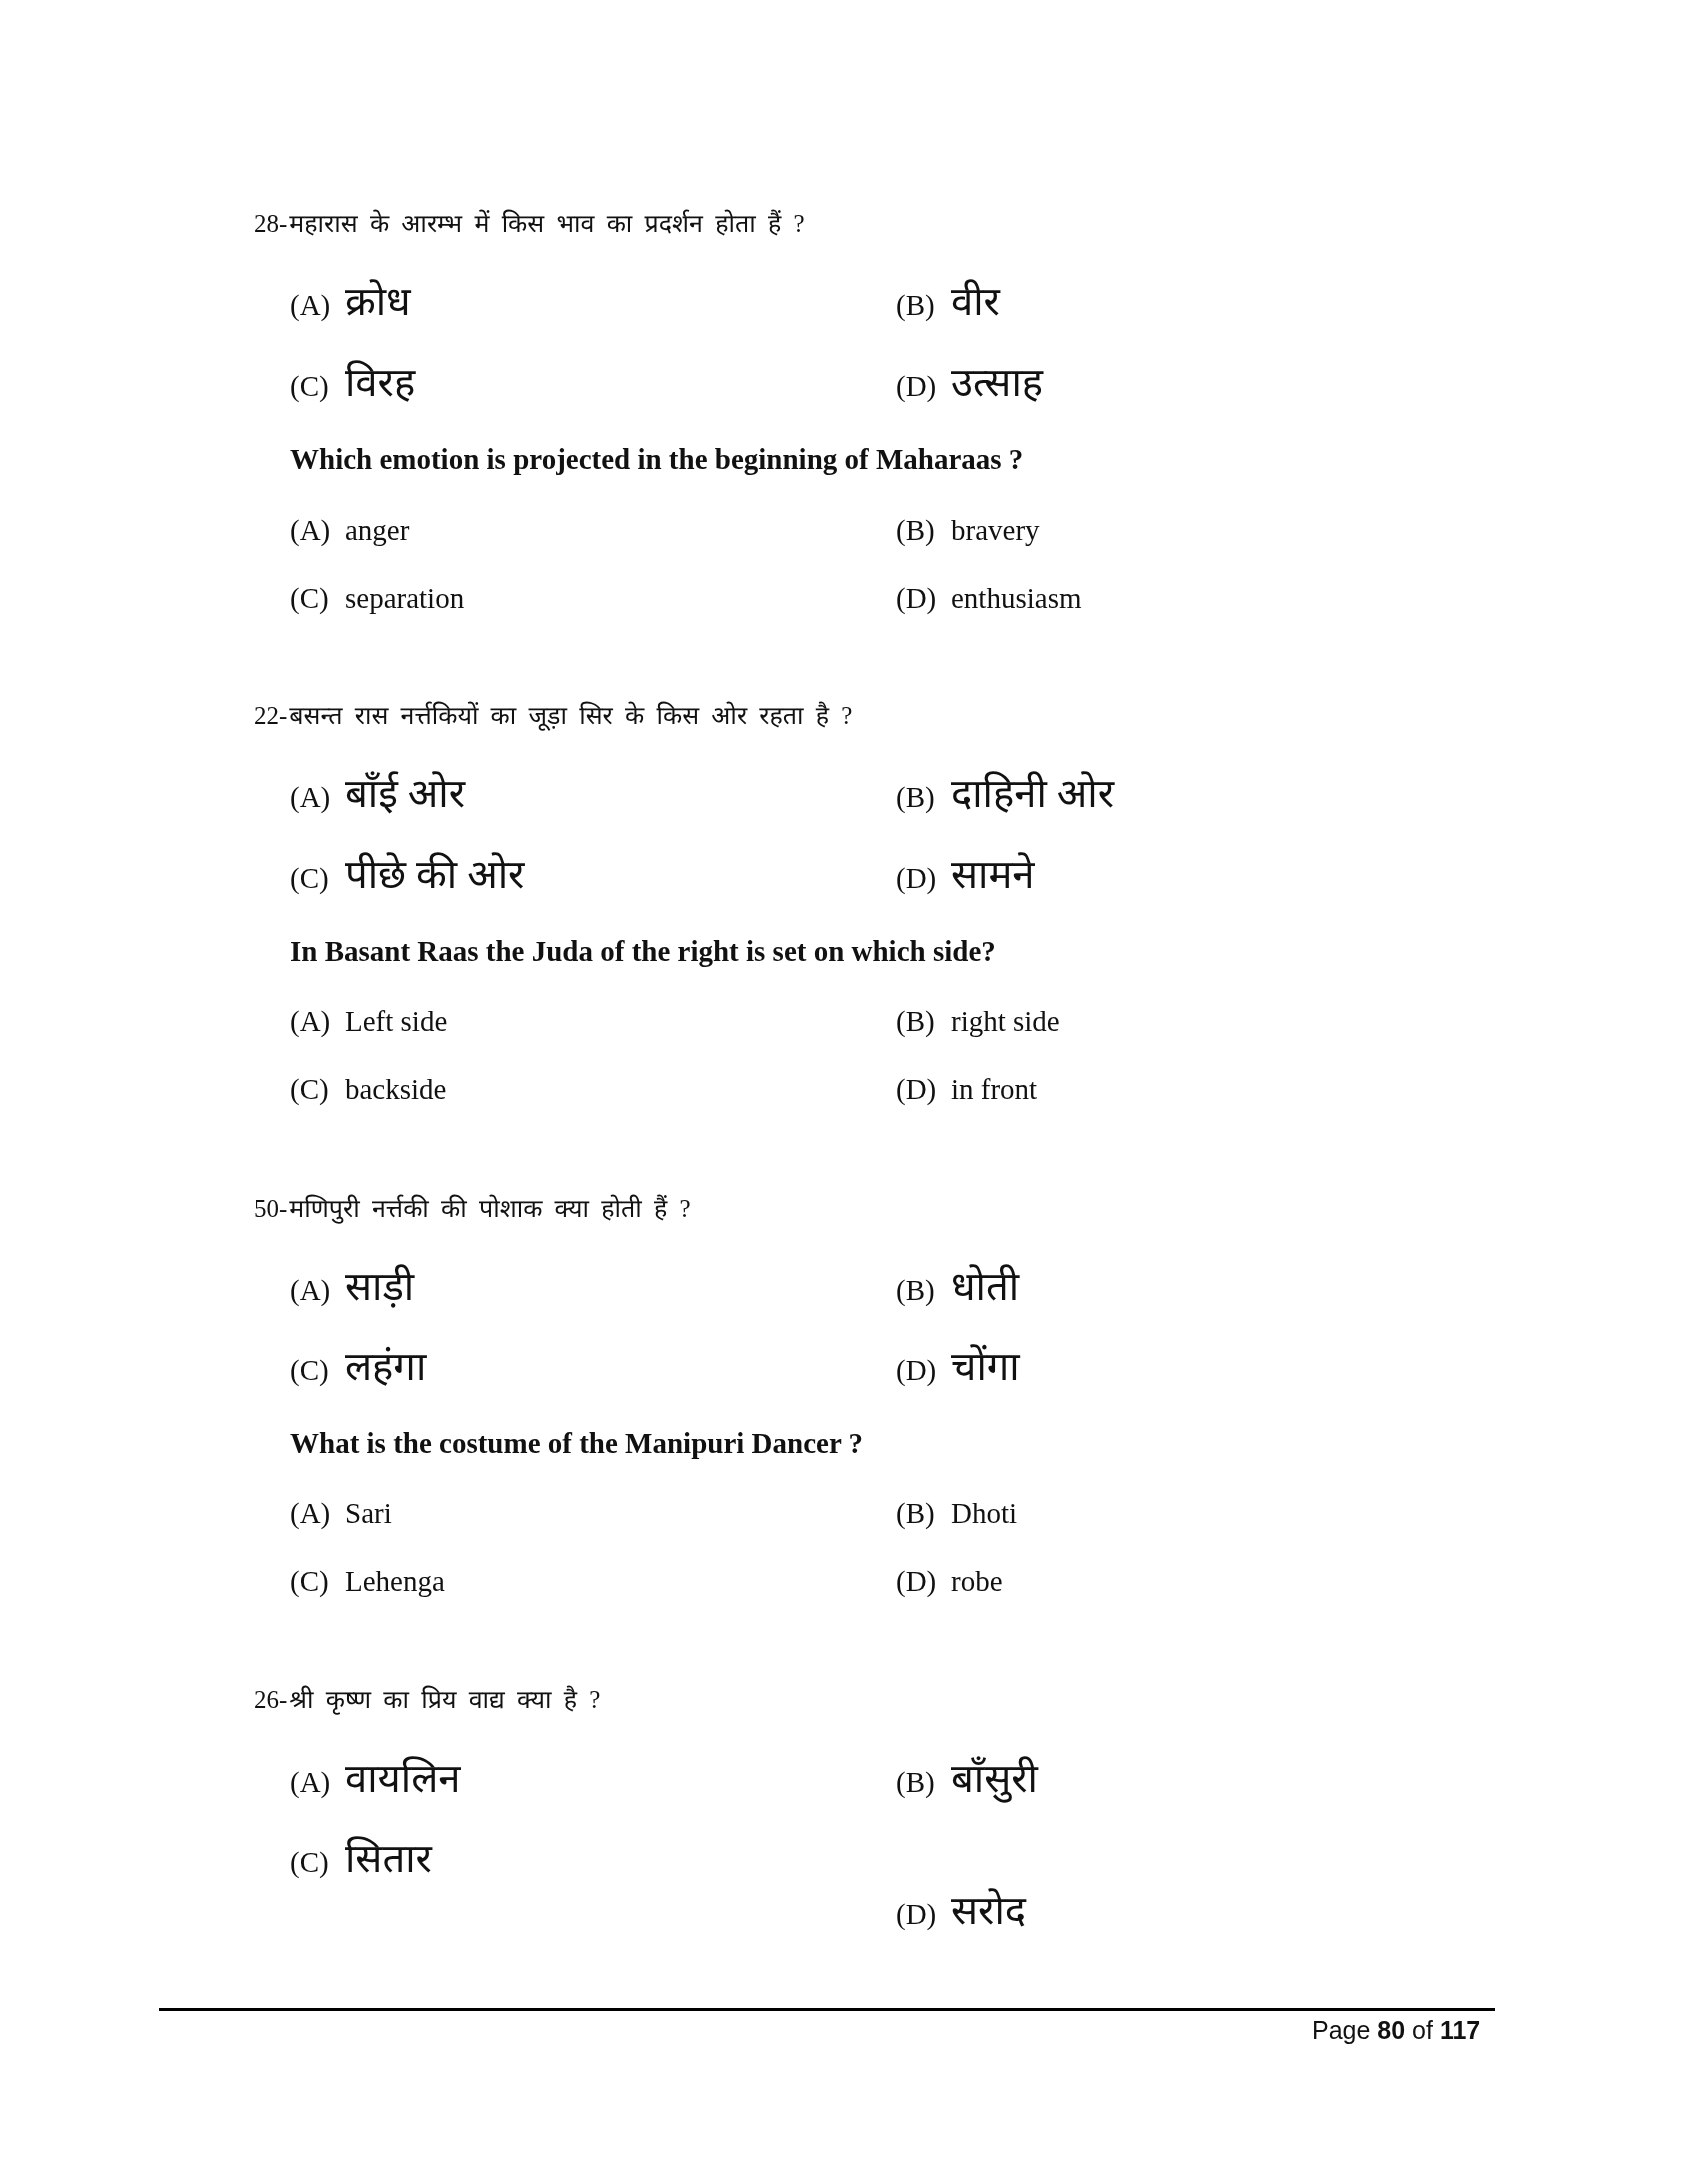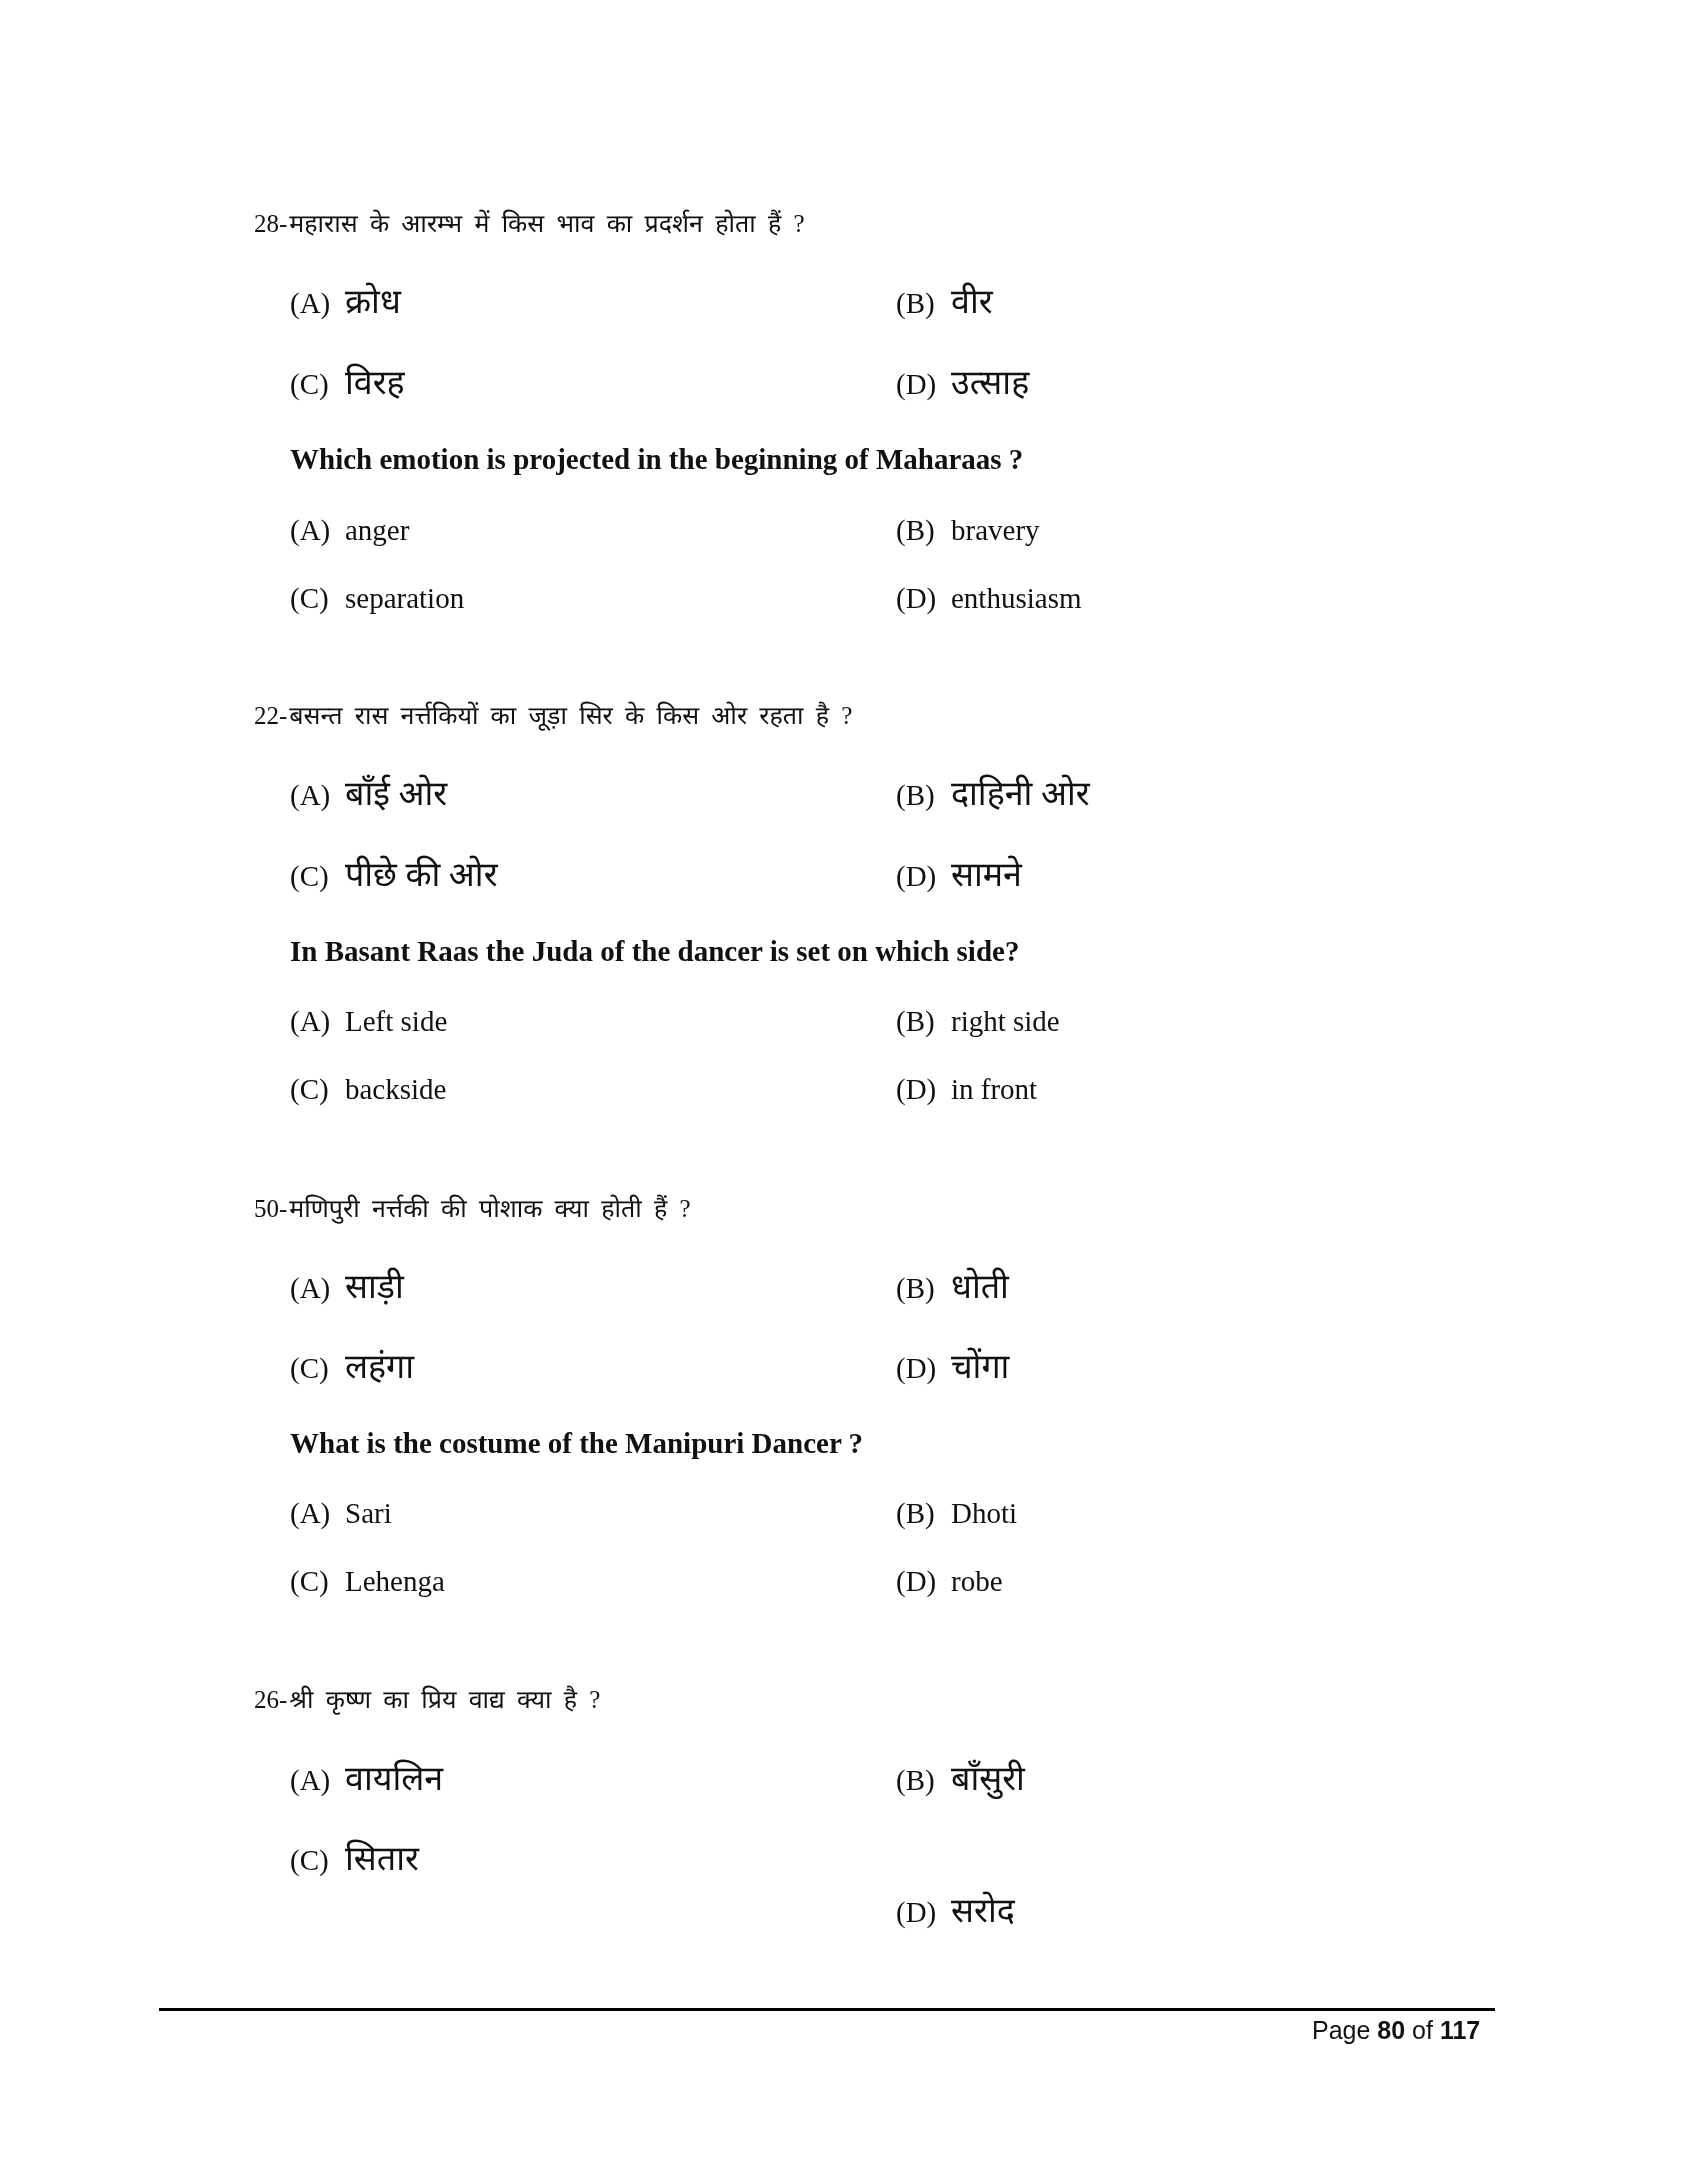--- a/index.html
+++ b/index.html
@@ -34,21 +34,21 @@
     }
     .opt {
       font-size: 29px;
     }
     .opt.left { left: 290px; }
     .opt.right { left: 896px; }
     .opt .lbl {
       display: inline-block;
       width: 55px;
     }
-    .opt.hi .txt { font-size: 34px; }
+    .opt.hi .txt { font-size: 40px; }
     .footer-rule {
       position: absolute;
       left: 159px;
       top: 2008px;
       width: 1336px;
       height: 3px;
       background: #000000;
     }
     .footer {
       position: absolute;
@@ -79,21 +79,21 @@
 <div class="line opt right" style="top:598px"><span class="lbl">(D)</span><span class="txt">enthusiasm</span></div>
 
 <div class="line q-hindi" style="top:715px">
   <span class="qnum">22-</span><span>बसन्त रास नर्त्तकियों का जूड़ा सिर के किस ओर रहता है ?</span>
 </div>
 <div class="line opt hi left" style="top:794px"><span class="lbl">(A)</span><span class="txt">बाँई ओर</span></div>
 <div class="line opt hi right" style="top:794px"><span class="lbl">(B)</span><span class="txt">दाहिनी ओर</span></div>
 <div class="line opt hi left" style="top:875px"><span class="lbl">(C)</span><span class="txt">पीछे की ओर</span></div>
 <div class="line opt hi right" style="top:875px"><span class="lbl">(D)</span><span class="txt">सामने</span></div>
 
-<div class="line q-eng" style="top:951px">In Basant Raas the Juda of the dancer is set on which side?</div>
+<div class="line q-eng" style="top:951px">In Basant Raas the Juda of the right is set on which side?</div>
 <div class="line opt left" style="top:1021px"><span class="lbl">(A)</span><span class="txt">Left side</span></div>
 <div class="line opt right" style="top:1021px"><span class="lbl">(B)</span><span class="txt">right side</span></div>
 <div class="line opt left" style="top:1089px"><span class="lbl">(C)</span><span class="txt">backside</span></div>
 <div class="line opt right" style="top:1089px"><span class="lbl">(D)</span><span class="txt">in front</span></div>
 
 <div class="line q-hindi" style="top:1208px">
   <span class="qnum">50-</span><span>मणिपुरी नर्त्तकी की पोशाक क्या होती हैं ?</span>
 </div>
 <div class="line opt hi left" style="top:1287px"><span class="lbl">(A)</span><span class="txt">साड़ी</span></div>
 <div class="line opt hi right" style="top:1287px"><span class="lbl">(B)</span><span class="txt">धोती</span></div>

